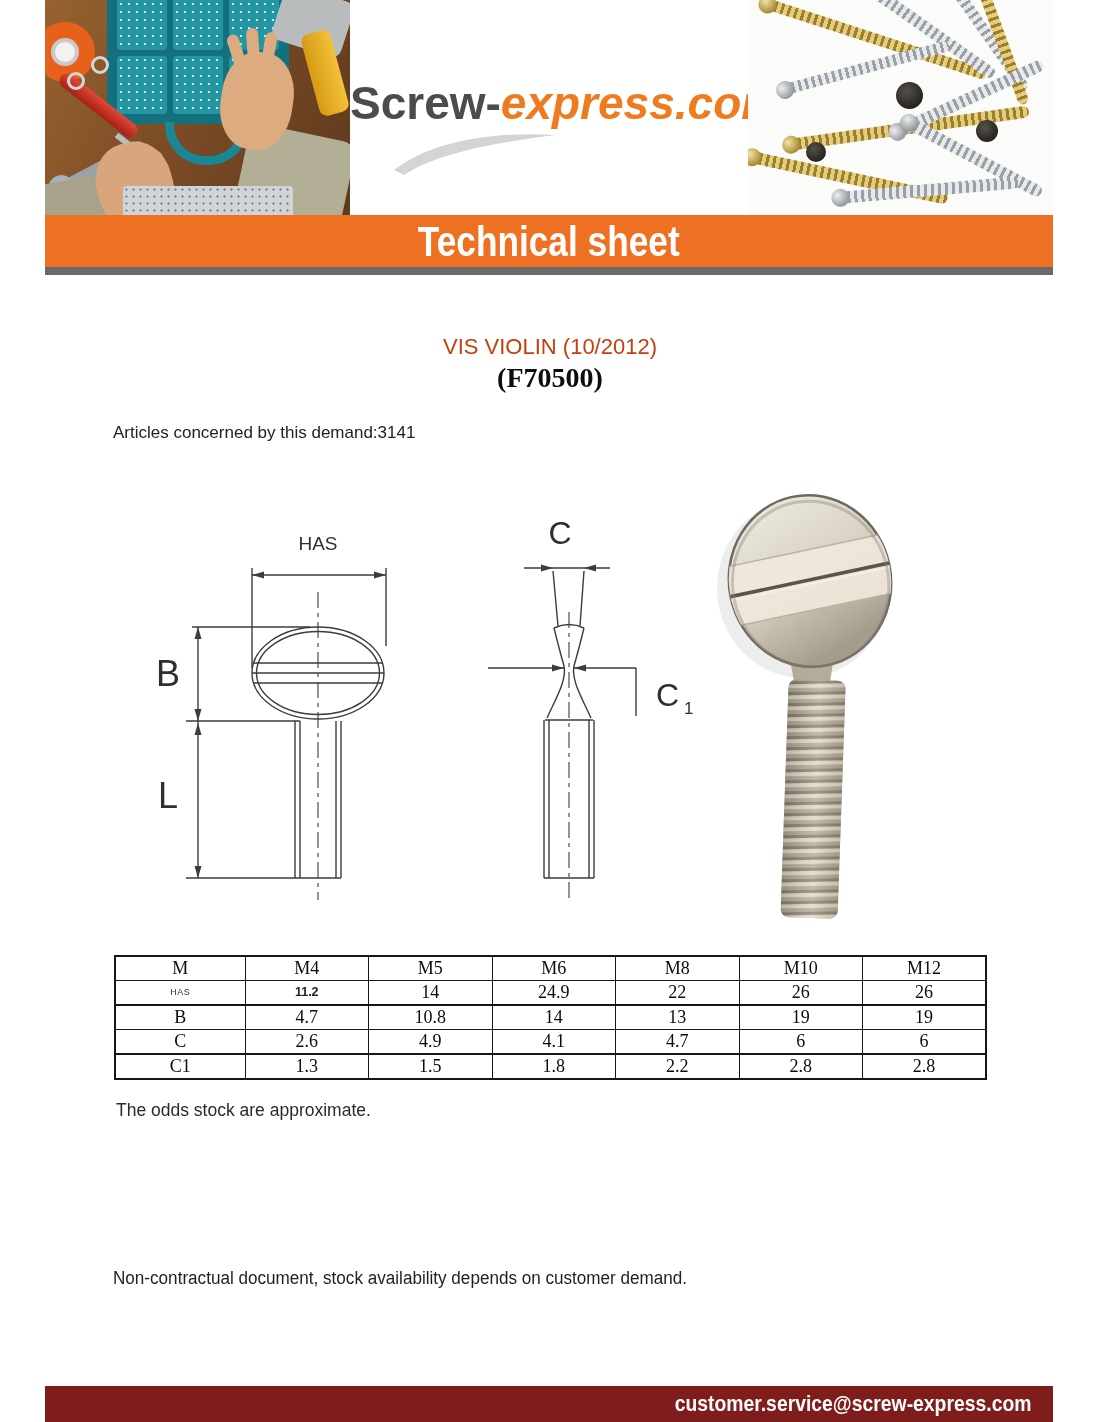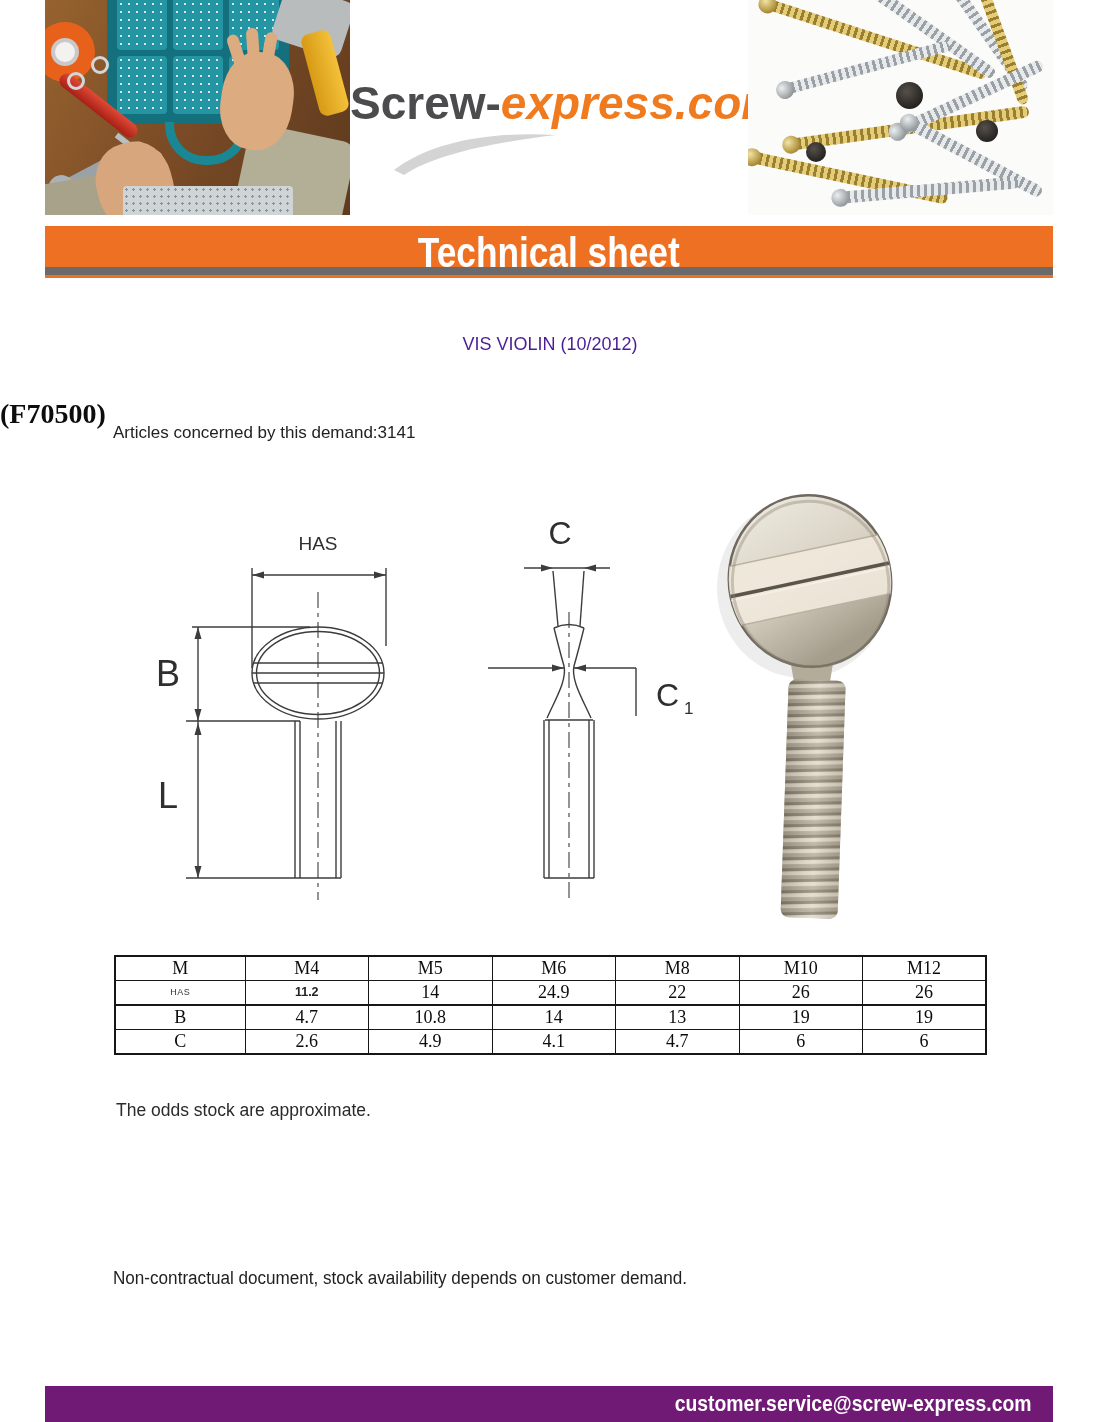--- a/index.html
+++ b/index.html
@@ -35,33 +35,33 @@
 
   .scr{position:absolute;border-radius:6px;}
   .scr-silver{background:repeating-linear-gradient(90deg,#9aa0a4 0 3px,#e7eaec 3px 7px);}
   .scr-gold{background:repeating-linear-gradient(90deg,#9c7f2e 0 3px,#e4cd78 3px 7px);}
   .scr::before{content:"";position:absolute;left:-9px;top:-3px;width:18px;height:18px;border-radius:50%;
                background:radial-gradient(circle at 35% 35%,#eceff0,#8e9498 75%);}
   .scr-gold::before{background:radial-gradient(circle at 35% 35%,#f2e3a4,#a5862f 75%);}
   .phead{position:absolute;border-radius:50%;background:radial-gradient(circle at 40% 35%,#55504a,#23211e 75%);}
 
   
-  .banner{position:absolute;left:45px;top:226px;width:1008px;height:52px;background:#ee7123;
+  .banner{position:absolute;left:45px;top:215px;width:1008px;height:52px;background:#ee7123;
           display:flex;align-items:center;justify-content:center;}
   .banner-text{color:#ffffff;font-weight:700;font-size:43px;transform:scaleX(0.82);letter-spacing:0px;
                font-family:"Liberation Sans",sans-serif;}
   .graystrip{position:absolute;left:45px;top:267px;width:1008px;height:8px;background:#6a6a6a;}
 
   
   .doc-code{position:absolute;left:0;top:281px;width:100%;text-align:center;
             font-family:"Liberation Serif",serif;font-weight:700;font-size:27px;color:#0d0d0d;}
   .doc-product{position:absolute;left:0;top:334px;width:100%;text-align:center;
-            font-size:18px;color:#4c1d95;}
-  .doc-ref{position:absolute;left:0;top:362px;width:100%;text-align:left;
-            font-family:"Liberation Serif",serif;font-weight:700;font-size:28px;color:#0d0d0d;margin-top:36px;}
+            font-size:22px;color:#c2410c;}
+  .doc-ref{position:absolute;left:0;top:362px;width:100%;text-align:center;
+            font-family:"Liberation Serif",serif;font-weight:700;font-size:28px;color:#0d0d0d;}
   .articles{position:absolute;left:113px;top:423px;font-size:17px;color:#222;}
 
   
   svg text{font-family:"Liberation Sans",sans-serif;fill:#2f2f2f;}
   .d-front{position:absolute;left:140px;top:500px;}
   .d-side{position:absolute;left:460px;top:500px;}
   .d-photo{position:absolute;left:705px;top:488px;}
 
   
   table.spec{position:absolute;left:114px;top:955px;width:873px;border-collapse:collapse;table-layout:fixed;
@@ -69,21 +69,21 @@
   table.spec td{border:1.5px solid #161616;text-align:center;height:23px;padding:0;line-height:23px;}
   table.spec{border:2.5px solid #161616;}
   tr.thick td{border-top:2.6px solid #161616;}
   td.tiny-lbl{font-family:"Liberation Sans",sans-serif;font-size:9px;letter-spacing:0.5px;color:#333;}
   td.tiny-val{font-family:"Liberation Sans",sans-serif;font-size:12.5px;font-weight:700;color:#222;}
 
   
   .note1{position:absolute;left:116px;top:1100px;font-size:17.5px;color:#2a2a2a;}
   .note2{position:absolute;left:113px;top:1268px;font-size:18px;color:#1f1f1f;
          transform:scaleX(0.95);transform-origin:left center;}
-  .footerbar{position:absolute;left:45px;top:1386px;width:1008px;height:36px;background:#701a75;
+  .footerbar{position:absolute;left:45px;top:1386px;width:1008px;height:36px;background:#7f1d1d;
              display:flex;align-items:center;justify-content:flex-end;}
   .footer-email{color:#fff;font-weight:700;font-size:22px;margin-right:22px;
                 transform:scaleX(0.88);transform-origin:right center;}
 
   
   .logo-line{position:absolute;left:350px;top:76px;width:400px;text-align:center;white-space:nowrap;font-size:46px;font-weight:700;}
   .logo-part1{color:#4c4c4e;}
   .logo-part2{color:#f07a1e;font-style:italic;}
   .swoosh{position:absolute;left:388px;top:128px;}
 </style>
@@ -292,20 +292,29 @@
       </tr>
       <tr>
         <td>C</td>
         <td>2.6</td>
         <td>4.9</td>
         <td>4.1</td>
         <td>4.7</td>
         <td>6</td>
         <td>6</td>
       </tr>
+      <tr class="thick">
+        <td>C1</td>
+        <td>1.3</td>
+        <td>1.5</td>
+        <td>1.8</td>
+        <td>2.2</td>
+        <td>2.8</td>
+        <td>2.8</td>
+      </tr>
     </tbody>
   </table>
 
   <div class="note1">The odds stock are approximate.</div>
   <div class="note2">Non-contractual document, stock availability depends on customer demand.</div>
   <div class="footerbar">
     <span class="footer-email">customer.service@screw-express.com</span>
   </div>
 
 </div>

